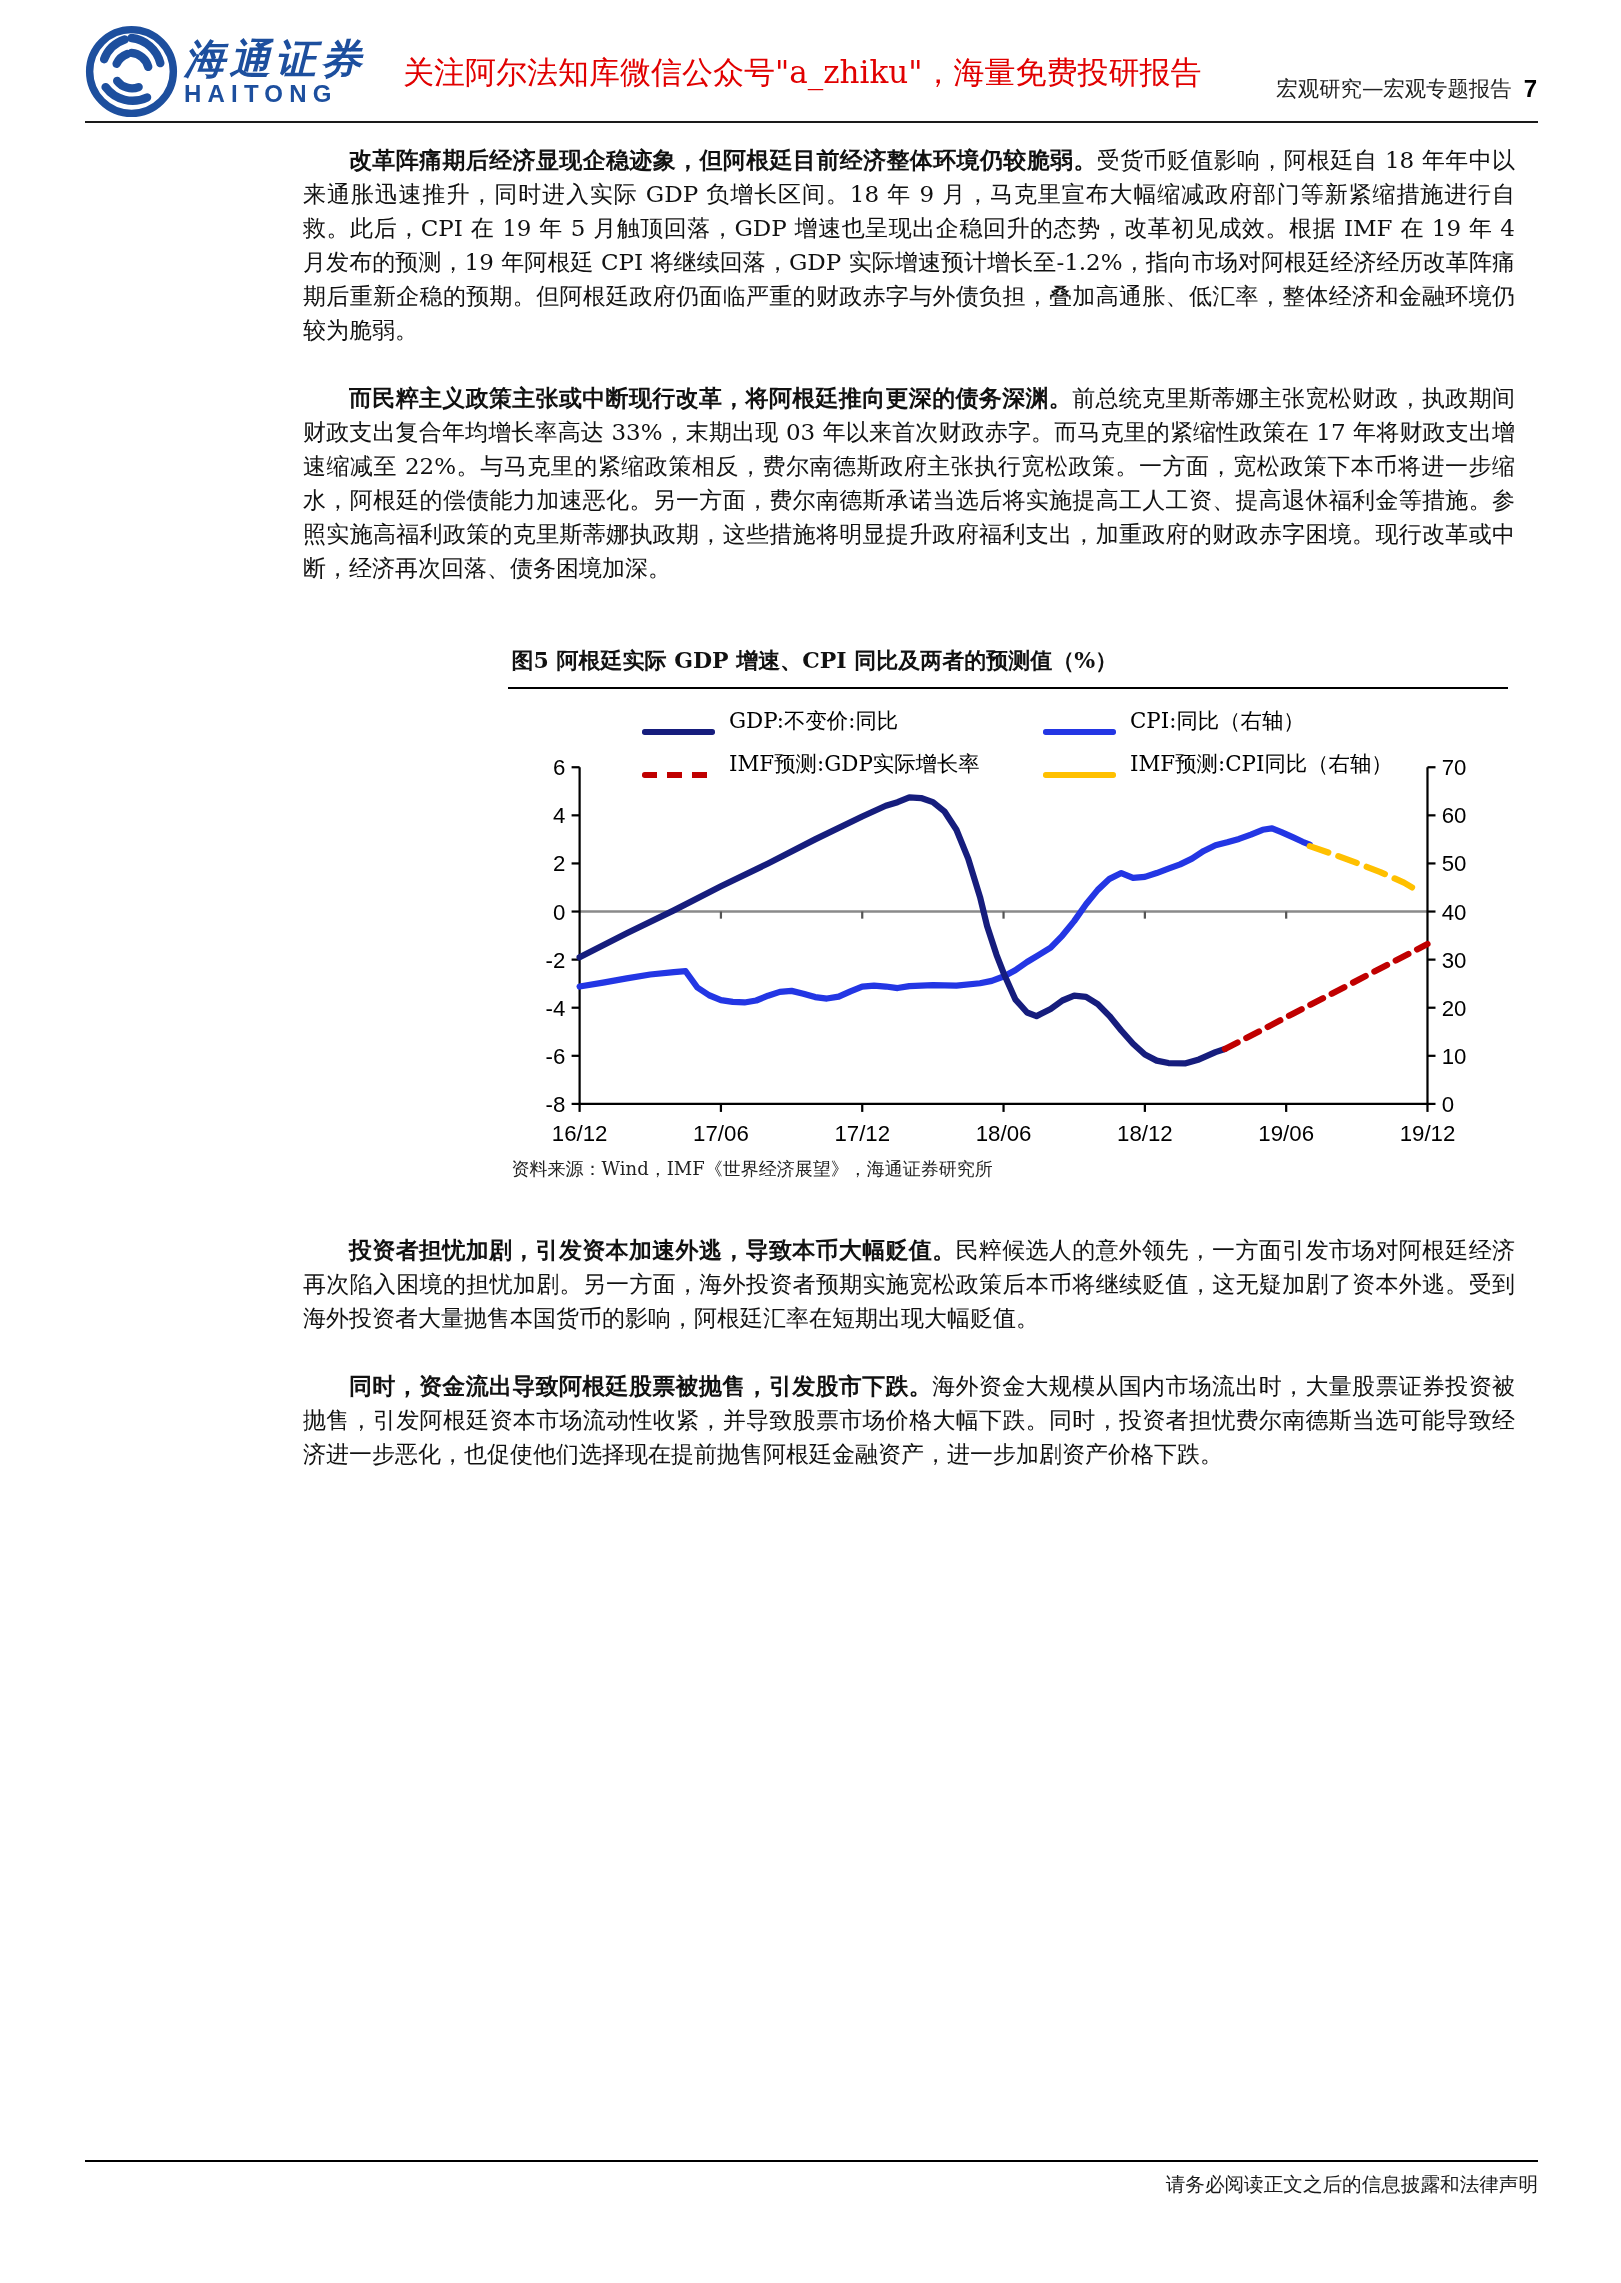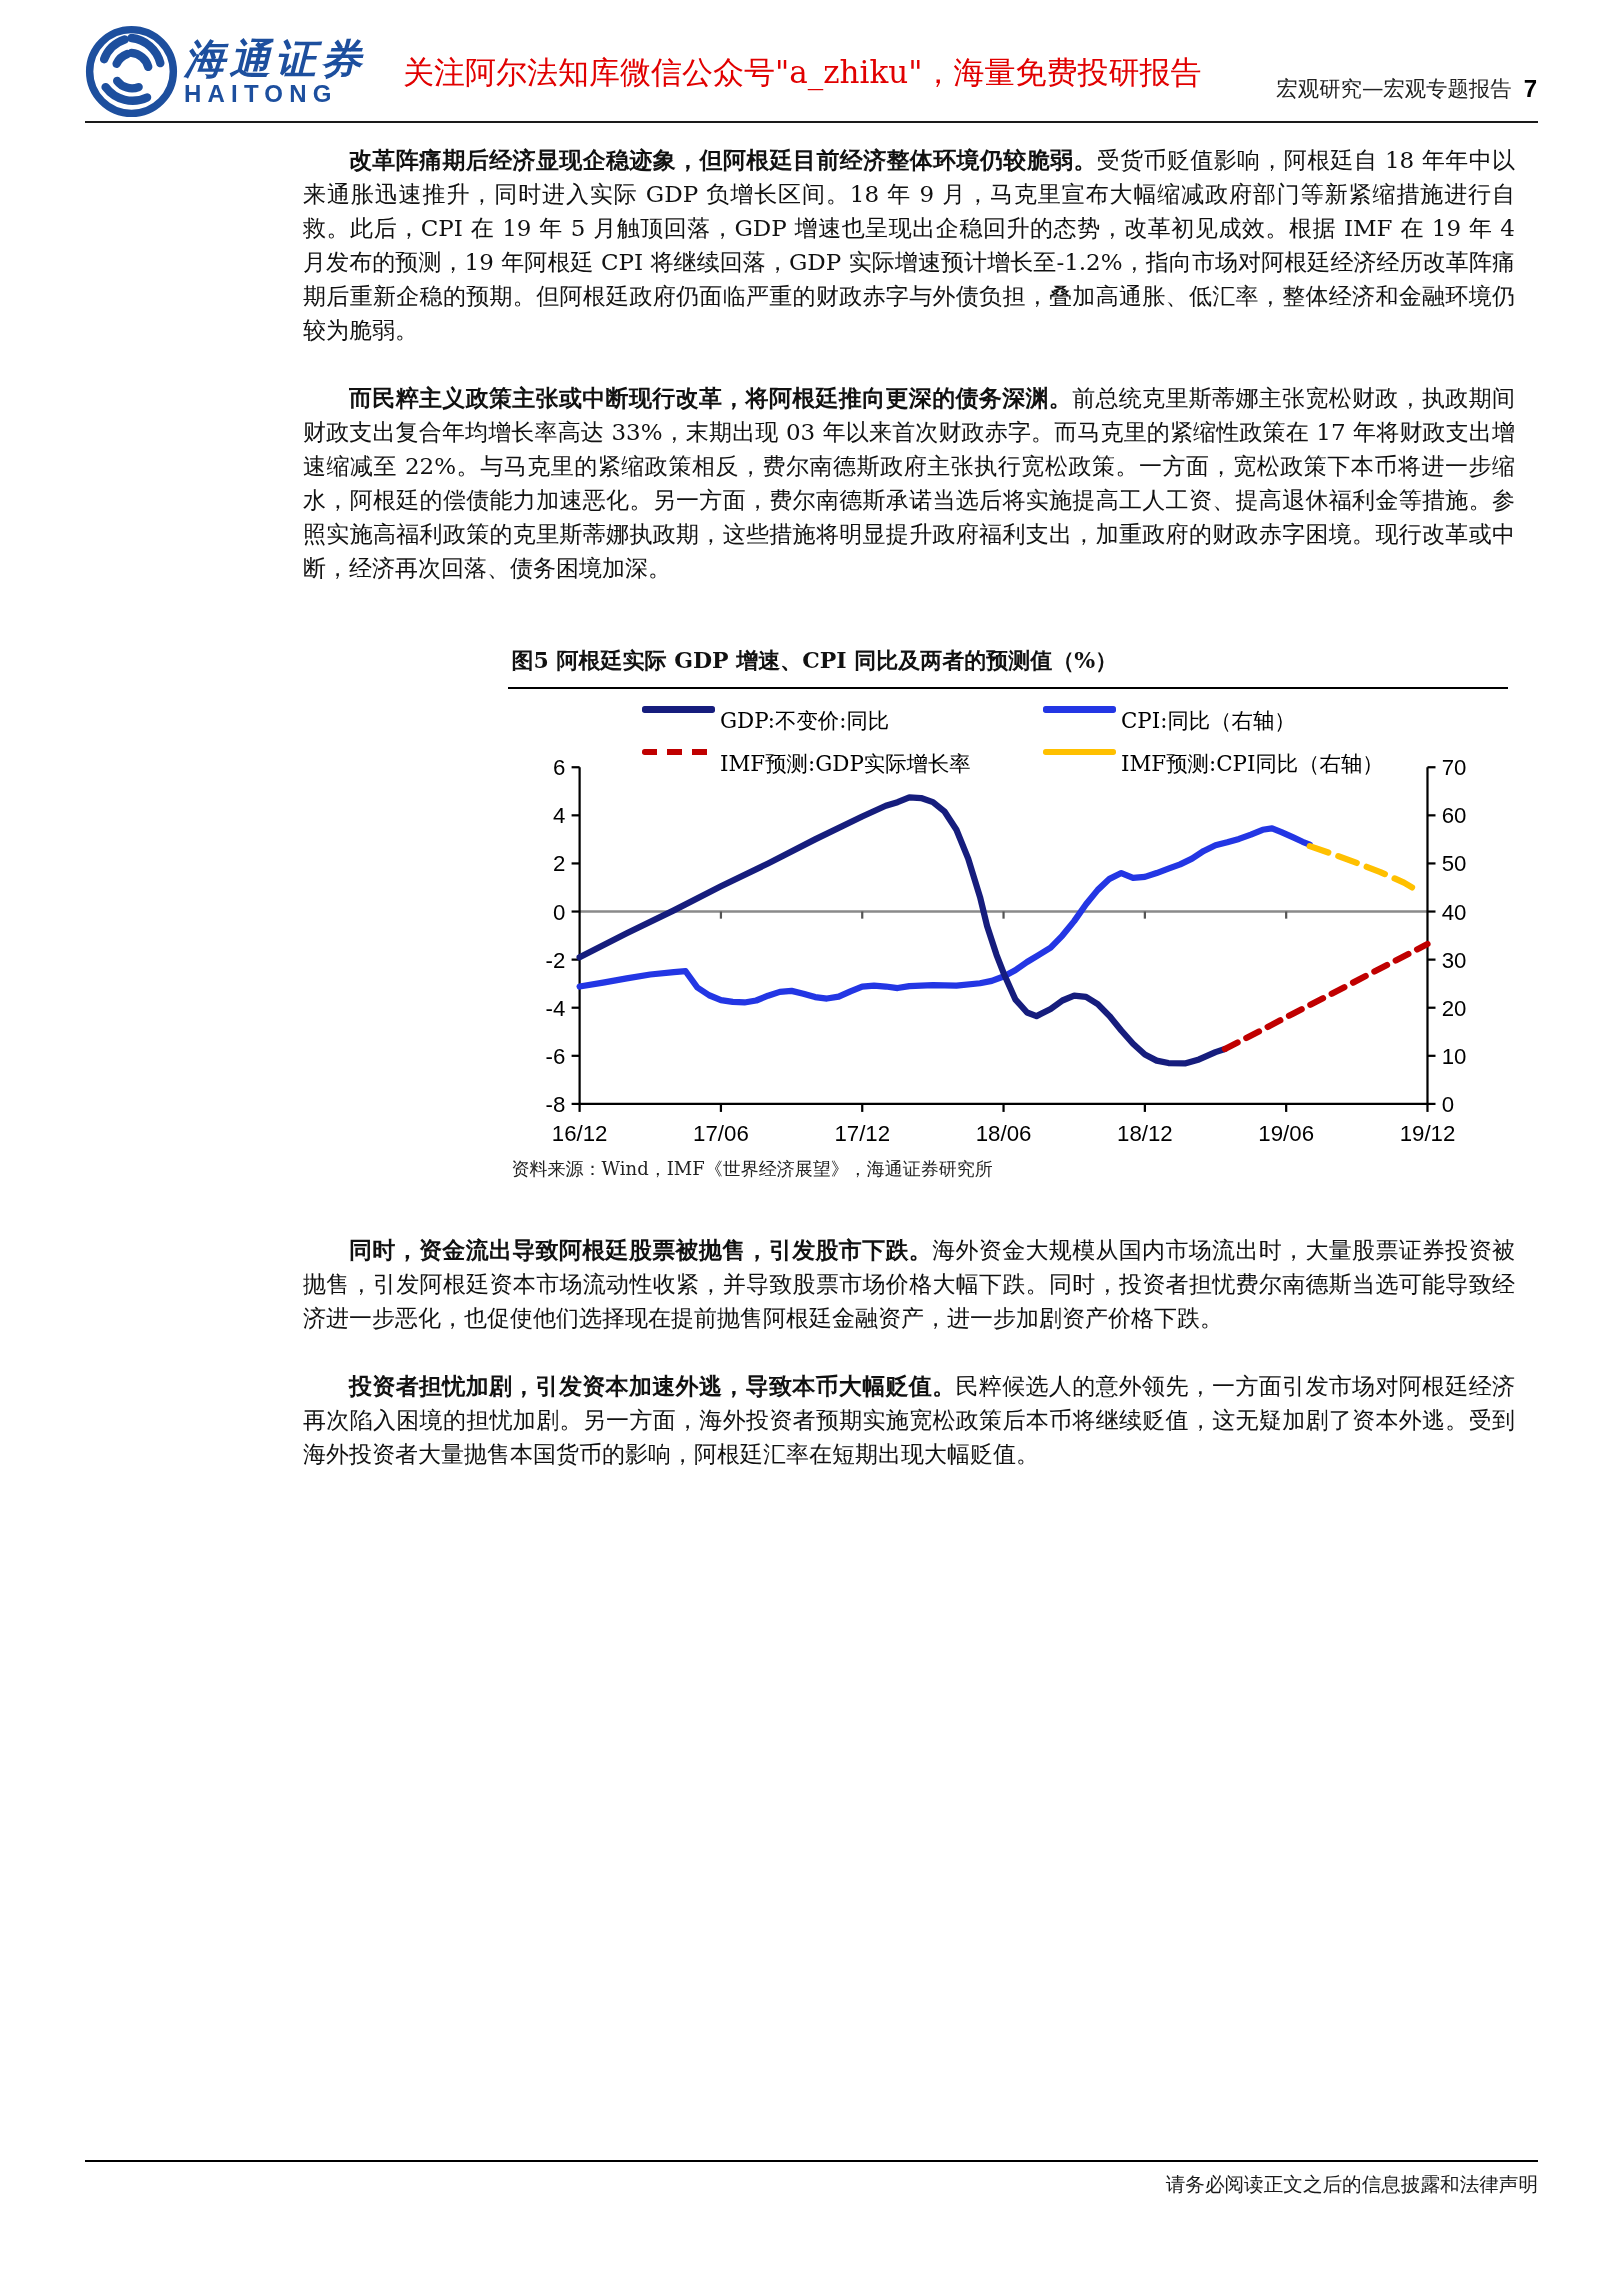--- a/index.html
+++ b/index.html
@@ -18,21 +18,21 @@
             display:flex;align-items:flex-end;gap:12px;}
   .page-num{font-family:"Liberation Sans",sans-serif;font-weight:bold;font-size:24px;color:#000;}
   
   .content{position:absolute;left:303px;top:143px;width:1212px;}
   .para{margin:0 0 34px 0;font-size:23px;line-height:34px;text-align:justify;text-indent:2em;}
   .para .lead{font-weight:bold;}
   
   .figure{margin:61px 0 52px 205px;width:1000px;}
   .fig-title{font-size:22px;font-weight:bold;padding:0 0 10.7px 3.6px;border-bottom:2.7px solid #000;}
   .chart-wrap{position:relative;margin-top:7.1px;}
-  .legend-item{position:absolute;display:flex;align-items:flex-start;gap:5px;white-space:nowrap;}
+  .legend-item{position:absolute;display:flex;align-items:flex-end;gap:14px;white-space:nowrap;}
   .legend-sample{height:6.2px;border-radius:2.7px;flex:0 0 auto;}
   .legend-label{font-size:21.4px;color:#000;}
   .fig-source{font-size:18px;color:#222;margin-top:1.8px;padding-left:3.6px;}
   
   .footer{position:absolute;left:85px;top:2160px;width:1453px;border-top:2.7px solid #000;
           text-align:right;padding-top:9px;font-size:19.6px;color:#1a1a1a;}
 </style>
 </head>
 <body>
 
@@ -150,22 +150,22 @@
             </div>
             <div class="legend-item" style="left: 535px; top: 53px;">
               <span class="legend-sample" style="width: 73px; background: rgb(255, 192, 0);"></span>
               <span class="legend-label">IMF预测:CPI同比（右轴）</span>
             </div>
           </div>
       </div>
       <div class="fig-source">资料来源：Wind，IMF《世界经济展望》，海通证券研究所</div>
     </div>
 
+    <p class="para"><span class="lead">投资者担忧加剧，引发资本加速外逃，导致本币大幅贬值。</span><span>民粹候选人的意外领先，一方面引发市场对阿根廷经济再次陷入困境的担忧加剧。另一方面，海外投资者预期实施宽松政策后本币将继续贬值，这无疑加剧了资本外逃。受到海外投资者大量抛售本国货币的影响，阿根廷汇率在短期出现大幅贬值。</span></p>
+
     <p class="para"><span class="lead">同时，资金流出导致阿根廷股票被抛售，引发股市下跌。</span><span>海外资金大规模从国内市场流出时，大量股票证券投资被抛售，引发阿根廷资本市场流动性收紧，并导致股票市场价格大幅下跌。同时，投资者担忧费尔南德斯当选可能导致经济进一步恶化，也促使他们选择现在提前抛售阿根廷金融资产，进一步加剧资产价格下跌。</span></p>
-
-    <p class="para"><span class="lead">投资者担忧加剧，引发资本加速外逃，导致本币大幅贬值。</span><span>民粹候选人的意外领先，一方面引发市场对阿根廷经济再次陷入困境的担忧加剧。另一方面，海外投资者预期实施宽松政策后本币将继续贬值，这无疑加剧了资本外逃。受到海外投资者大量抛售本国货币的影响，阿根廷汇率在短期出现大幅贬值。</span></p>
 
   </div>
 
   <div class="footer">请务必阅读正文之后的信息披露和法律声明</div>
 
 </div>
 
 
 </body></html>

